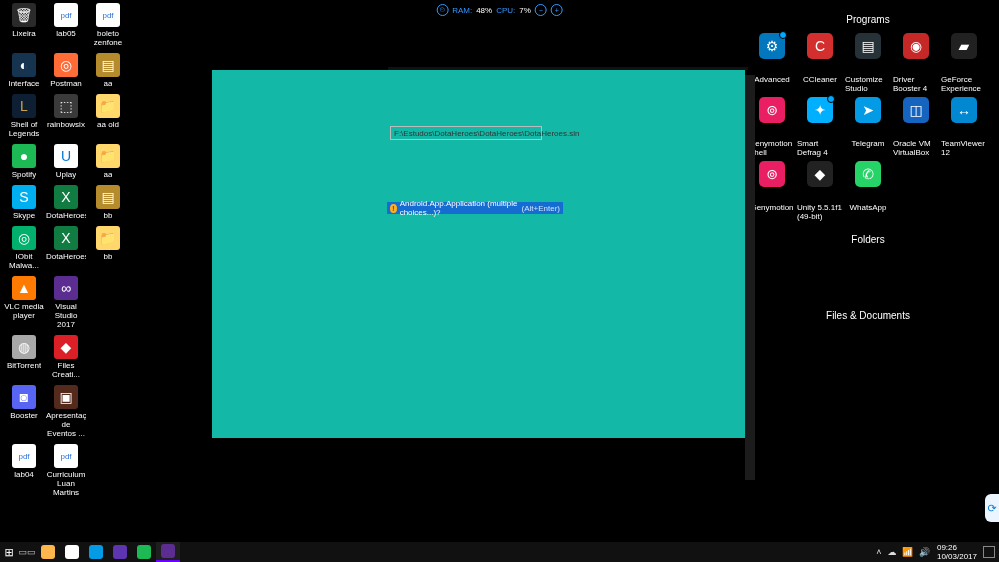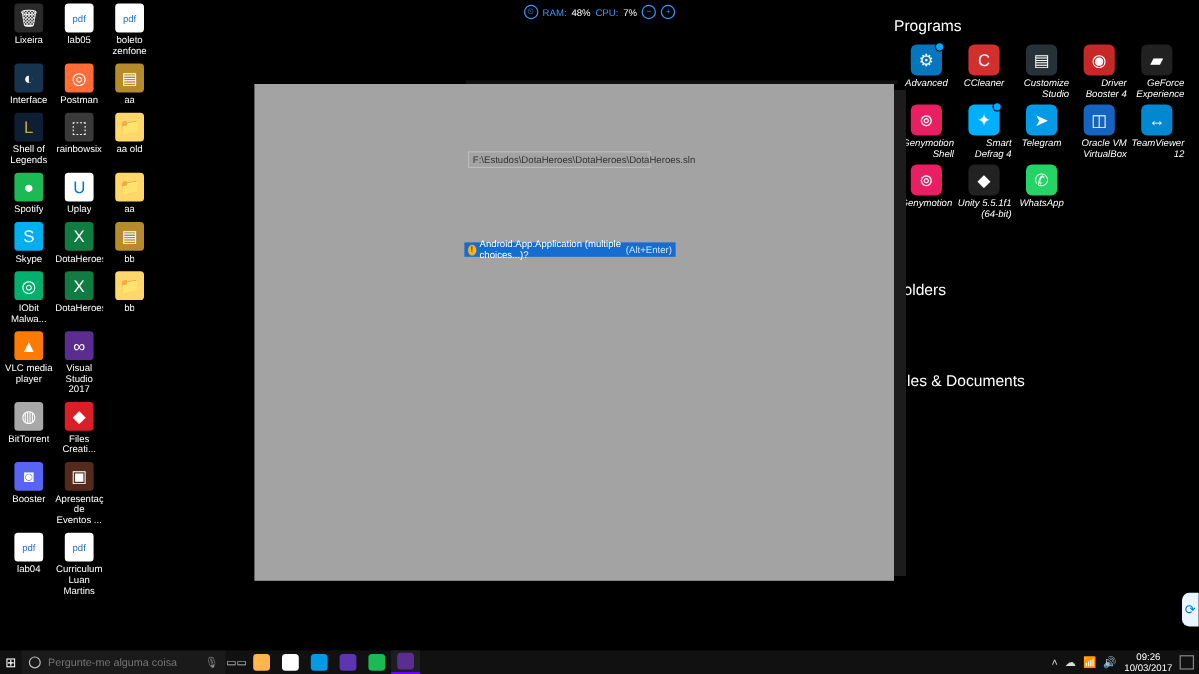--- a/index.html
+++ b/index.html
@@ -14,32 +14,32 @@
     .d-icon .lbl { text-align:center; font-size:8px; line-height:9px; margin-top:2px; max-width:40px;
       white-space:normal; overflow:hidden; }
 
     
     .sysmon { position:absolute; top:4px; left:50%; transform:translateX(-50%);
       font-size:8px; color:#39f; display:flex; align-items:center; gap:4px; }
     .sysmon-icon{ width:12px;height:12px;border:1px solid #39f;border-radius:50%; display:flex;align-items:center;justify-content:center;font-size:7px;}
 
     
     .fence { position:absolute; }
-    .fence .fence-title { font-size:13px; margin-bottom:8px; }
+    .fence .fence-title { text-align:center; font-size:10px; margin-bottom:8px; }
     .fence-grid { display:grid; grid-template-columns:repeat(5, 46px); gap:4px 2px; justify-content:center; }
     .f-icon { display:flex; flex-direction:column; align-items:center; width:46px; cursor:pointer; }
     .f-icon .glyph { width:26px; height:26px; border-radius:5px; display:flex; align-items:center;
       justify-content:center; font-size:14px; position:relative; }
     .f-icon .glyph .dot { position:absolute; top:-2px; right:-2px; width:8px; height:8px; background:#0af;
       border-radius:50%; border:1px solid #000; }
-    .f-icon .lbl { text-align:right; font-size:8px; line-height:9px; margin-top:2px;font-style:italic; }
-
-    
-    .vs-window { position:absolute; left:212px; top:70px; width:533px; height:414px;
-      background:#a3a3a3; box-shadow:2px 2px 0 #000; }
+    .f-icon .lbl { text-align:left; font-size:8px; line-height:9px; margin-top:16px; }
+
+    
+    .vs-window { position:absolute; left:212px; top:70px; width:533px; height:368px;
+      background:#14b8a6; box-shadow:2px 2px 0 #000; }
     .vs-path { position:absolute; left:178px; top:56px; width:152px; height:14px;
       border:1px solid #bbb; font-size:8px; color:#333; display:flex;align-items:center; padding:0 3px; }
     .vs-hint { position:absolute; left:175px; top:132px; width:176px; height:12px;
       background:#156dd1; color:#fff; font-size:8px; display:flex; align-items:center; padding:0 3px; gap:3px; }
     .vs-hint .alt { color:#cfe3ff; }
     .vs-hint .warn { width:9px; height:9px; border-radius:50%; background:#ffb020;
       color:#000; font-size:7px; display:flex;align-items:center;justify-content:center; }
 
     .vs-side-stub { position:absolute; left:745px; top:75px; width:10px; height:405px;
       background:#1c1c1c; }
@@ -55,21 +55,21 @@
     .search .circ{ width:10px;height:10px;border:1px solid #bbb;border-radius:50%; }
     .search input { background:transparent; border:none; outline:none; color:#ccc; font-size:9px; flex:1;}
     .taskview{ width:18px;height:20px;display:flex;align-items:center;justify-content:center;color:#ccc;cursor:pointer;}
     .tb-app { width:24px;height:20px; display:flex;align-items:center;justify-content:center; cursor:pointer;}
     .tb-app.active{ border-bottom:2px solid #6a00ff; background:#1e1e1e; }
     .tb-app .sq{ width:14px;height:14px;border-radius:3px; }
 
     .tray { margin-left:auto; display:flex; align-items:center; height:20px; padding-right:4px; gap:6px; }
     .tray .chev{ font-size:9px; color:#ddd; cursor:pointer; }
     .tray .ic{ font-size:9px; color:#ddd; cursor:pointer; }
-    .tray .clock{ font-size:8px; text-align:center; line-height:9px; }
+    .tray .clock{ font-size:8px; text-align:left; line-height:9px; }
     .tray .notif{ width:12px;height:12px; border:1px solid #888; }
 
     
     .assist-bubble{ position:absolute; right:0; bottom:40px; width:14px; height:28px;
       background:#eaf5ff; border-radius:6px 0 0 6px; display:flex;align-items:center;justify-content:center;
       color:#0078d7; font-size:11px; cursor:pointer; }
   </style>
 </head>
 <body>
 
@@ -244,21 +244,21 @@
       <div class="f-icon">
         <div class="glyph" style="background:#0288d1">↔</div>
         <div class="lbl">TeamViewer 12</div>
       </div>
       <div class="f-icon">
         <div class="glyph" style="background:#e91e63">⊚</div>
         <div class="lbl">Genymotion</div>
       </div>
       <div class="f-icon">
         <div class="glyph" style="background:#222">◆</div>
-        <div class="lbl">Unity 5.5.1f1 (64-bit)</div>
+        <div class="lbl">Unity 5.5.1f1 (49-bit)</div>
       </div>
       <div class="f-icon">
         <div class="glyph" style="background:#25d366">✆</div>
         <div class="lbl">WhatsApp</div>
       </div>
     </div>
 </div>
 <div class="fence" style="right:8px; top:198px; width:246px;margin-top:36px;">
   <div class="fence-title">Folders</div>
 </div>
@@ -276,25 +276,20 @@
     <span>Android.App.Application (multiple choices...)?</span>
     <span class="alt">(Alt+Enter)</span>
   </div>
 </div>
 <div class="vs-side-stub"></div>
 
 <div class="assist-bubble">⟳</div>
 
 <div class="taskbar">
   <div class="start-btn">⊞</div>
-  <div class="search">
-    <span class="circ"></span>
-    <input placeholder="Pergunte-me alguma coisa" style="">
-    <span style="color:#888">🎙</span>
-  </div>
   <div class="taskview">▭▭</div>
   <div id="tb-apps" style="display:flex">
       <div class="tb-app">
         <div class="sq" style="background:#ffb74d"></div>
       </div>
       <div class="tb-app">
         <div class="sq" style="background:#fff"></div>
       </div>
       <div class="tb-app">
         <div class="sq" style="background:#039be5"></div>

